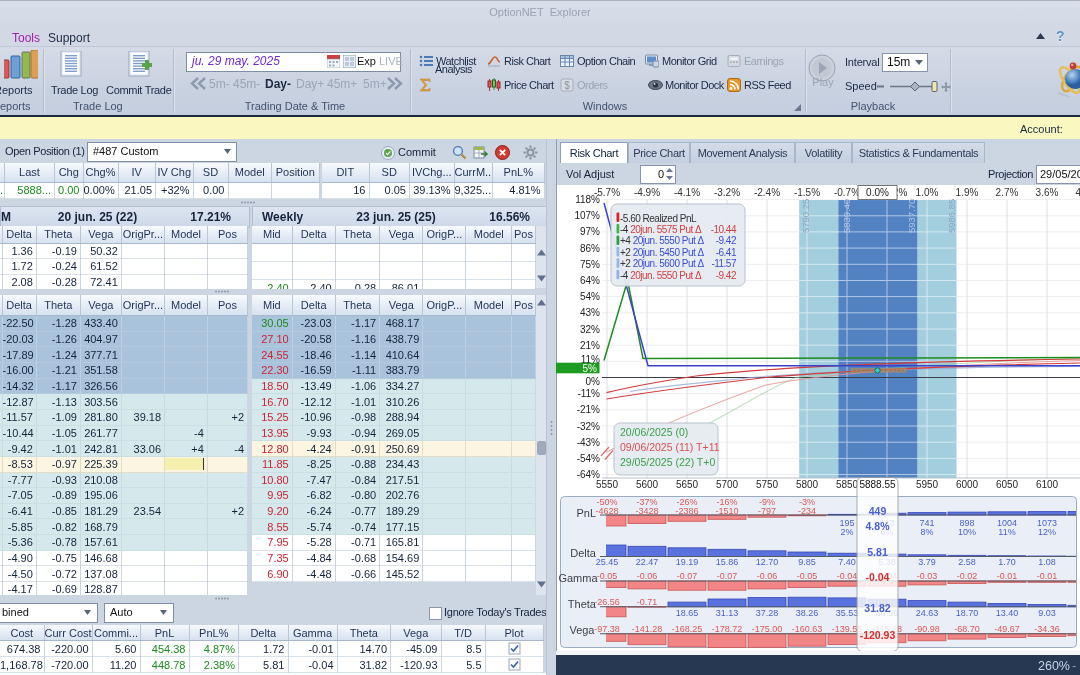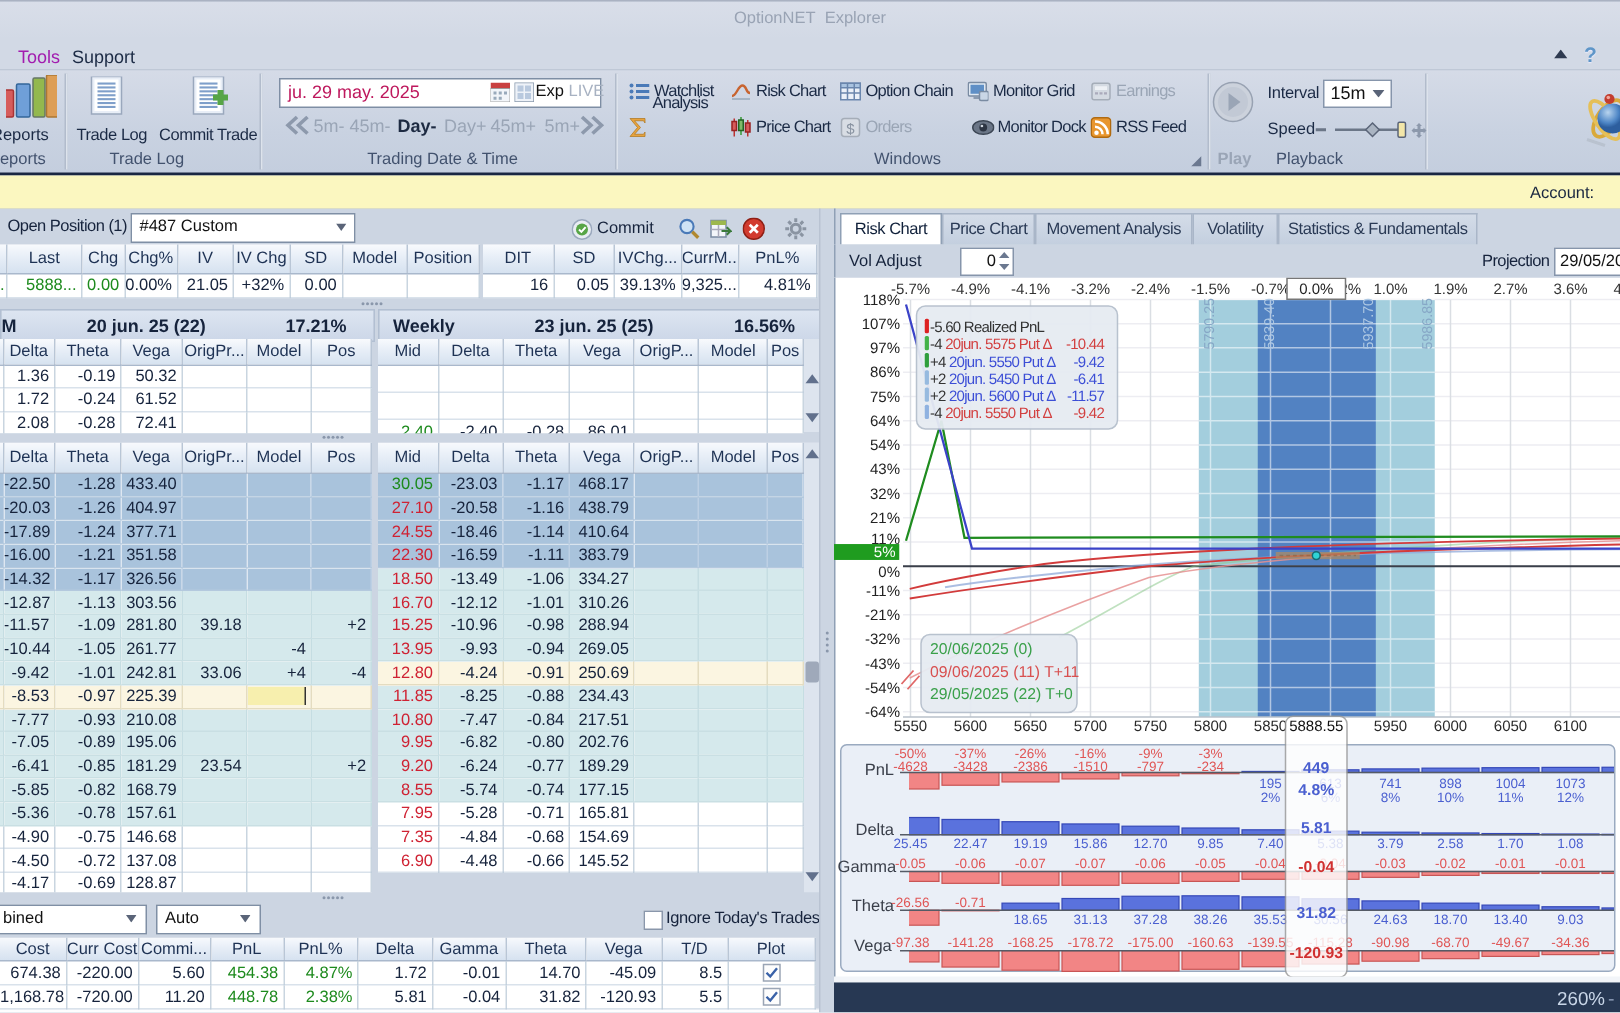--- a/index.html
+++ b/index.html
@@ -59,21 +59,21 @@
       <rect x="5" y="11.8" width="12" height="1.4" fill="#7f9fca"></rect>
       <rect x="5" y="14.4" width="12" height="1.4" fill="#7f9fca"></rect>
       <rect x="5" y="17.0" width="12" height="1.4" fill="#7f9fca"></rect>
       <rect x="5" y="19.6" width="12" height="1.4" fill="#7f9fca"></rect>
       <rect x="14" y="12" width="10" height="4" fill="#57a546"></rect>
       <rect x="17" y="9" width="4" height="10" fill="#57a546"></rect>
     </svg>
     <div style="position:absolute;left:106px;top:84px;width:70px;height:12px;color:#1b2a45;letter-spacing:-0.3px;">Commit Trade</div>
     <div style="position:absolute;left:73px;top:100px;width:70px;height:12px;color:#42526e;">Trade Log</div>
     <div style="position:absolute;left:186px;top:52px;width:213px;height:18px;background:#fff;border:1px solid #7e8ea4;"></div>
-    <div style="position:absolute;left:192px;top:54px;width:120px;height:14px;font-size:12px;color:#be185d;">ju. 29 may. 2025</div>
+    <div style="position:absolute;left:192px;top:54px;width:120px;height:14px;font-size:12px;color:#6d28d9;font-style:italic;">ju. 29 may. 2025</div>
     <svg style="position:absolute;left:327px;top:55px;" width="13" height="13" viewBox="0 0 13 13">
 <rect x="0" y="0" width="13" height="4" fill="#c94040"></rect>
       <rect x="0" y="4" width="13" height="9" fill="#f2f5f9" stroke="#888" stroke-width=".5"></rect>
 <rect x="2" y="6" width="2" height="2" fill="#9ab"></rect>
       <rect x="5.5" y="6" width="2" height="2" fill="#9ab"></rect>
       <rect x="9" y="6" width="2" height="2" fill="#9ab"></rect>
 <rect x="2" y="9.5" width="2" height="2" fill="#9ab"></rect>
       <rect x="5.5" y="9.5" width="2" height="2" fill="#9ab"></rect>
     </svg>
     <svg style="position:absolute;left:343px;top:55px;" width="13" height="13" viewBox="0 0 13 13">
@@ -170,21 +170,21 @@
     <div style="position:absolute;left:744px;top:79px;width:80px;height:13px;color:#1b2a45;letter-spacing:-0.5px;">RSS Feed</div>
     <div style="position:absolute;left:560px;top:100px;width:90px;height:12px;color:#42526e;text-align:center;">Windows</div>
     <svg style="position:absolute;left:794px;top:104px;" width="7" height="7" viewBox="0 0 7 7">
       <path d="M7 0 L7 7 L0 7 Z" fill="#6b7890"></path>
     </svg>
     <svg style="position:absolute;left:808px;top:54px;" width="28" height="28" viewBox="0 0 28 28">
 <circle cx="14" cy="14" r="13" fill="#ccd2dc" stroke="#98a2b2"></circle>
 <circle cx="14" cy="14" r="10" fill="#c2c9d5"></circle>
 <path d="M11 8 L19 14 L11 20 Z" fill="#9aa5b6"></path>
     </svg>
-    <div style="position:absolute;left:809px;top:100px;width:28px;height:12px;color:#9aa5b6;text-align:center;font-weight:bold;">Play</div>
+    <div style="position:absolute;left:809px;top:76px;width:28px;height:12px;color:#9aa5b6;text-align:center;">Play</div>
     <div style="position:absolute;left:845px;top:56px;width:40px;height:13px;font-size:11px;letter-spacing:-0.2px;color:#1b2a45;">Interval</div>
     <div style="position:absolute;left:882px;top:53px;width:44px;height:17px;background:#fff;border:1px solid #8695ab;"></div>
     <div style="position:absolute;left:887px;top:55px;width:26px;height:13px;font-size:12px;color:#111;">15m</div>
     <svg style="position:absolute;left:915px;top:60px;" width="8" height="5" viewBox="0 0 8 5">
       <path d="M0 0 L8 0 L4 5 Z" fill="#5a6478"></path>
     </svg>
     <div style="position:absolute;left:845px;top:80px;width:40px;height:13px;font-size:11px;color:#1b2a45;">Speed</div>
     <svg style="position:absolute;left:877px;top:80px;" width="75" height="13" viewBox="0 0 75 13">
 <rect x="0" y="5.5" width="7" height="2" fill="#6b7687"></rect>
 <line x1="13" y1="6.5" x2="58" y2="6.5" stroke="#6b7687" stroke-width="1.6"></line>

